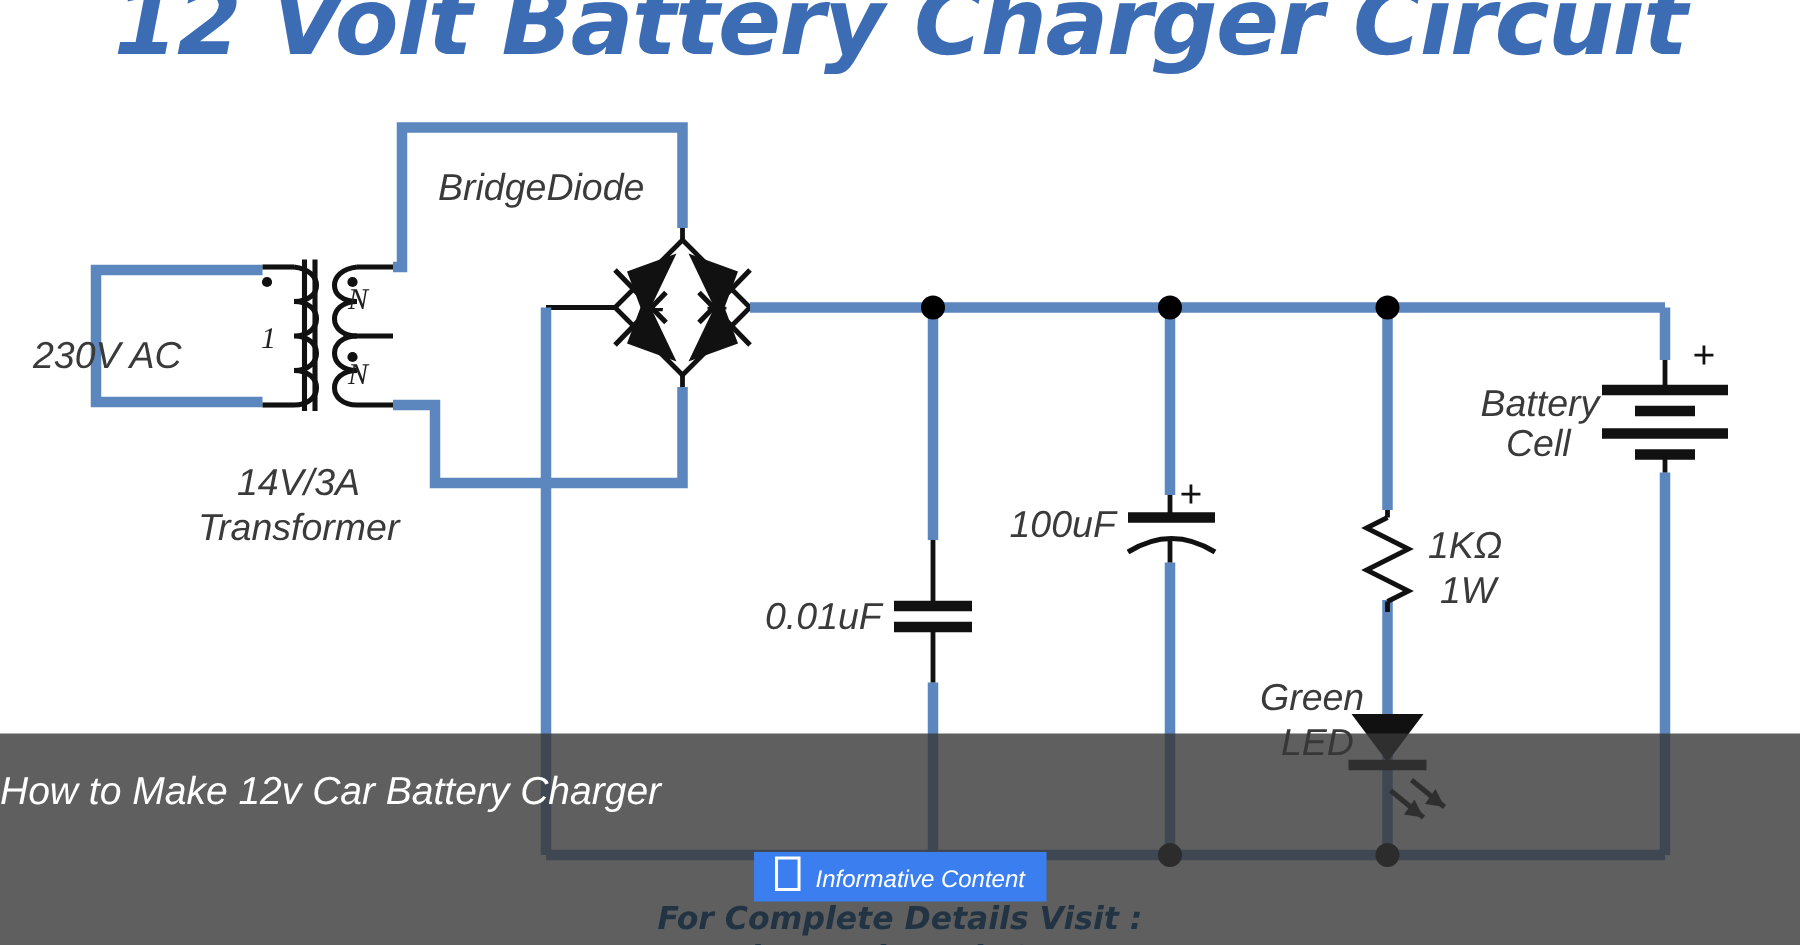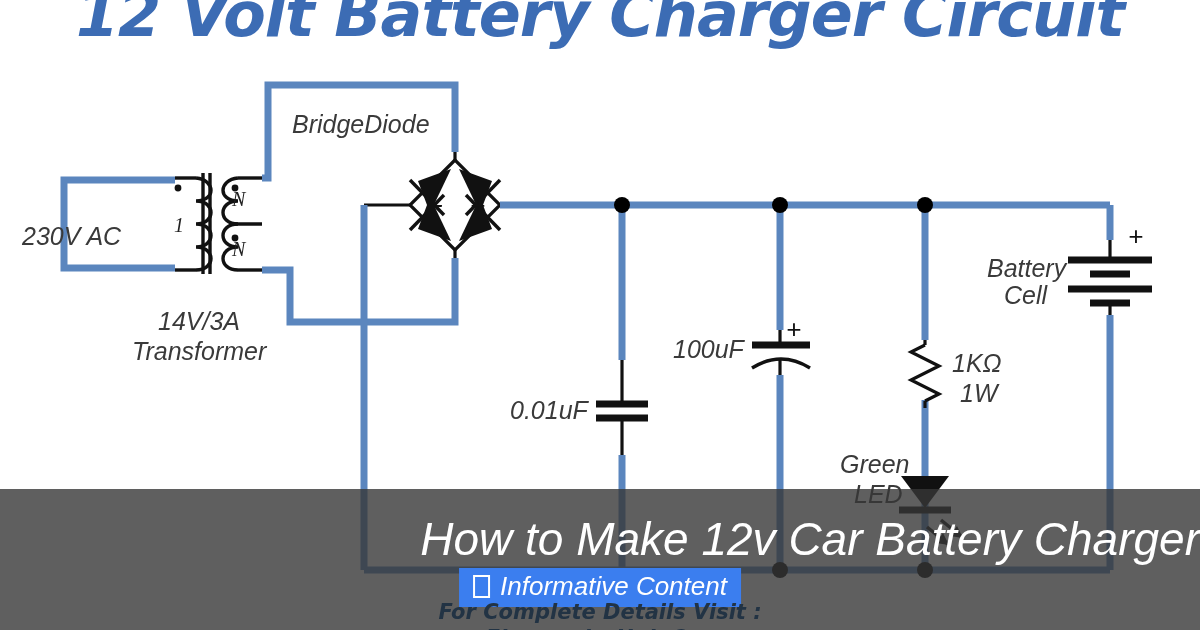--- a/index.html
+++ b/index.html
@@ -85,35 +85,35 @@
     top: 489px;
     width: 1200px;
     height: 141px;
     background: rgba(55,55,55,0.80);
   }
   #overlay-caption {
     position: absolute;
     left: 0;
     top: 512px;
     width: 1200px;
-    text-align: right;
-    font-family: "Liberation Sans", sans-serif;
-    font-size: 46px;
+    text-align: left;
+    font-family: "Liberation Sans", sans-serif;
+    font-size: 26px;
     color: #ffffff;
     white-space: nowrap;
   }
   #badge {
     position: absolute;
     left: 50%;
     transform: translateX(-50%);
     top: 568px;
     background: #3b7eef;
     color: #ffffff;
     font-family: "Liberation Sans", sans-serif;
-    font-size: 26px;
+    font-size: 16px;
     padding: 3px 14px 5px 14px;
     white-space: nowrap;
   }
   #badge .tofu {
     display: inline-block;
     width: 13px;
     height: 19px;
     border: 2px solid #ffffff;
     vertical-align: -3px;
     margin-right: 10px;

